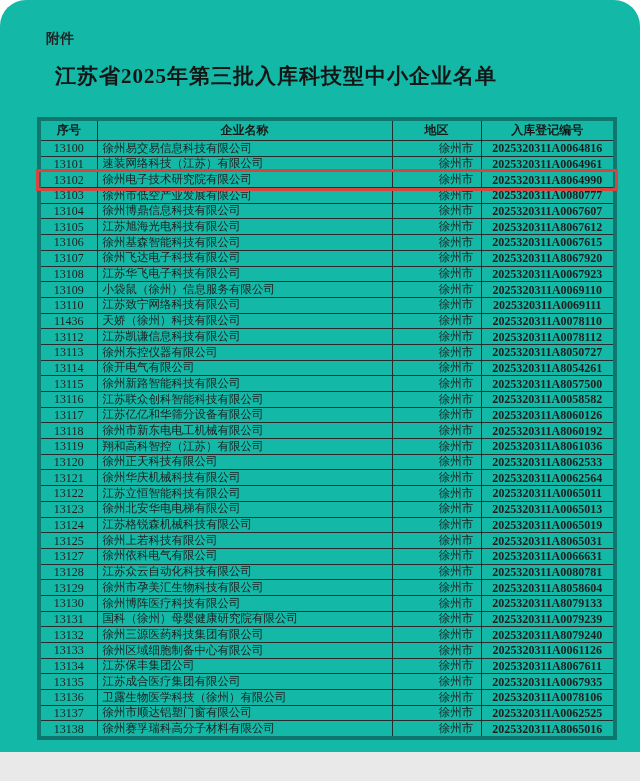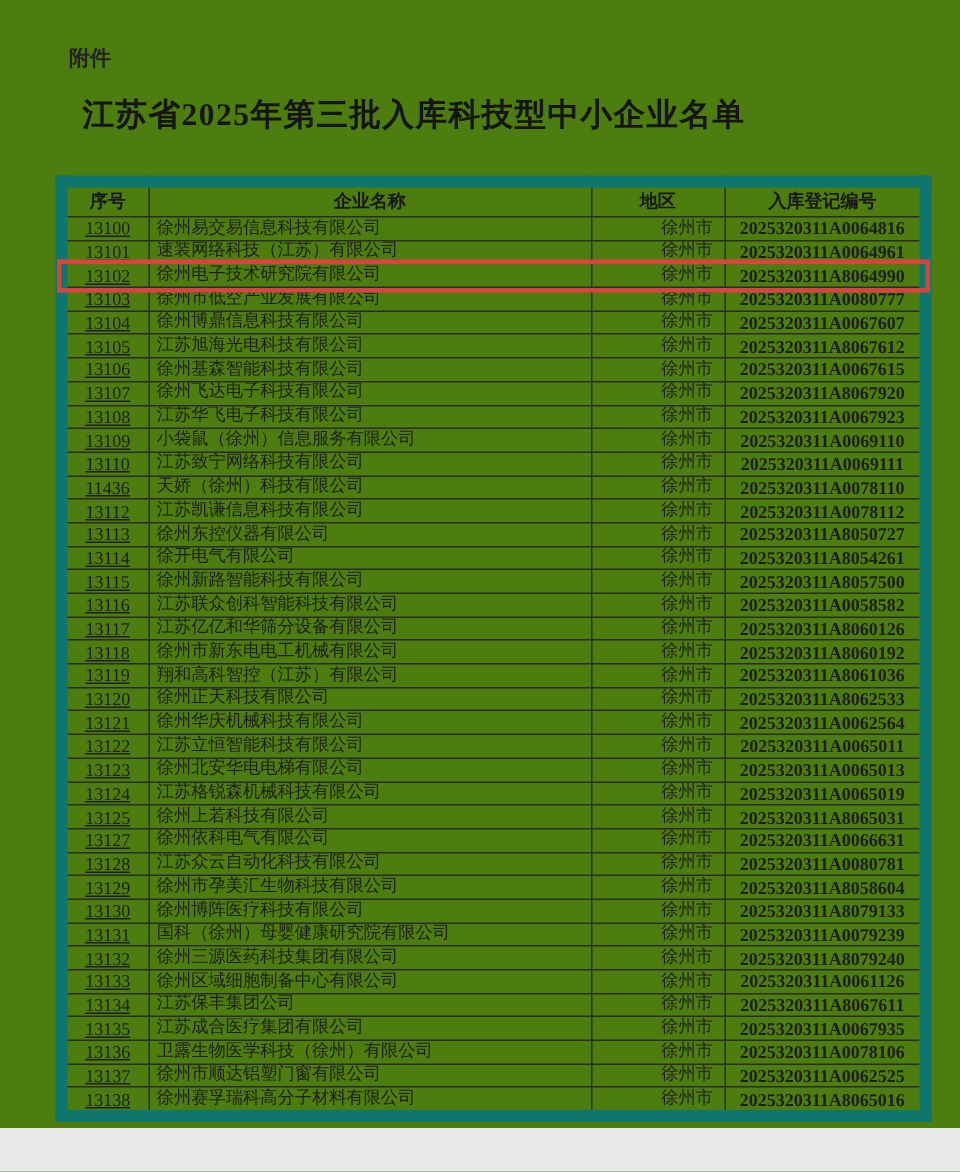--- a/index.html
+++ b/index.html
@@ -1,49 +1,49 @@
 <!DOCTYPE html>
 <html><head>
 <meta charset="utf-8">
 <style>
   html,body{margin:0;padding:0;}
   body{
     width:640px;height:781px;position:relative;overflow:hidden;
     background:#fdfdfd;color:#1c1c1c;
     font-family:"Liberation Serif","DejaVu Serif",serif;
   }
-  .page{position:absolute;inset:0;background:#4d7c0f;}
+  .page{position:absolute;inset:0;background:#14b8a6;border-radius:26px;}
   .bottom-strip{position:absolute;left:0;top:752px;width:640px;height:29px;background:#e9e9e9;}
   .attachment{
     position:absolute;left:46px;top:30px;
     font-family:"Liberation Sans","DejaVu Sans",sans-serif;
     font-weight:bold;font-size:14px;color:#232323;
   }
   .title{
     position:absolute;left:0;top:62px;width:552px;margin:0;
     text-align:center;font-size:21px;font-weight:bold;color:#151515;
     letter-spacing:1px;
   }
   table.company-table{
     position:absolute;left:37px;top:117px;width:576px;
     border-collapse:collapse;table-layout:fixed;
-    border:8px solid #0f766e;
+    border:4px solid #0f766e;
   }
   col.c-serial{width:58px;}
   col.c-company{width:295px;}
   col.c-region{width:89px;}
   col.c-regno{width:134px;}
   th,td{
     border:1px solid #2b2b2b;
     padding:0 3px;overflow:hidden;white-space:nowrap;
     vertical-align:middle;
   }
   thead th{height:19px;font-size:12px;font-weight:bold;text-align:center;color:#181818;}
   tbody td{height:14.7px;font-size:11.5px;line-height:1;color:#1e1e1e;}
-  td.serial{text-align:center;font-size:12px;text-decoration:underline;}
+  td.serial{text-align:center;font-size:12px;}
   td.company{text-align:left;padding-left:5px;margin-left:16px;}
   td.region{text-align:center;padding-left:42px;}
   td.regno{text-align:center;font-size:12px;font-weight:bold;}
   tr.highlight{outline:3px solid #d9453e;outline-offset:0;position:relative;z-index:2;}
 </style>
 </head>
 <body>
 
 <div class="page">
   <div class="attachment">附件</div>

